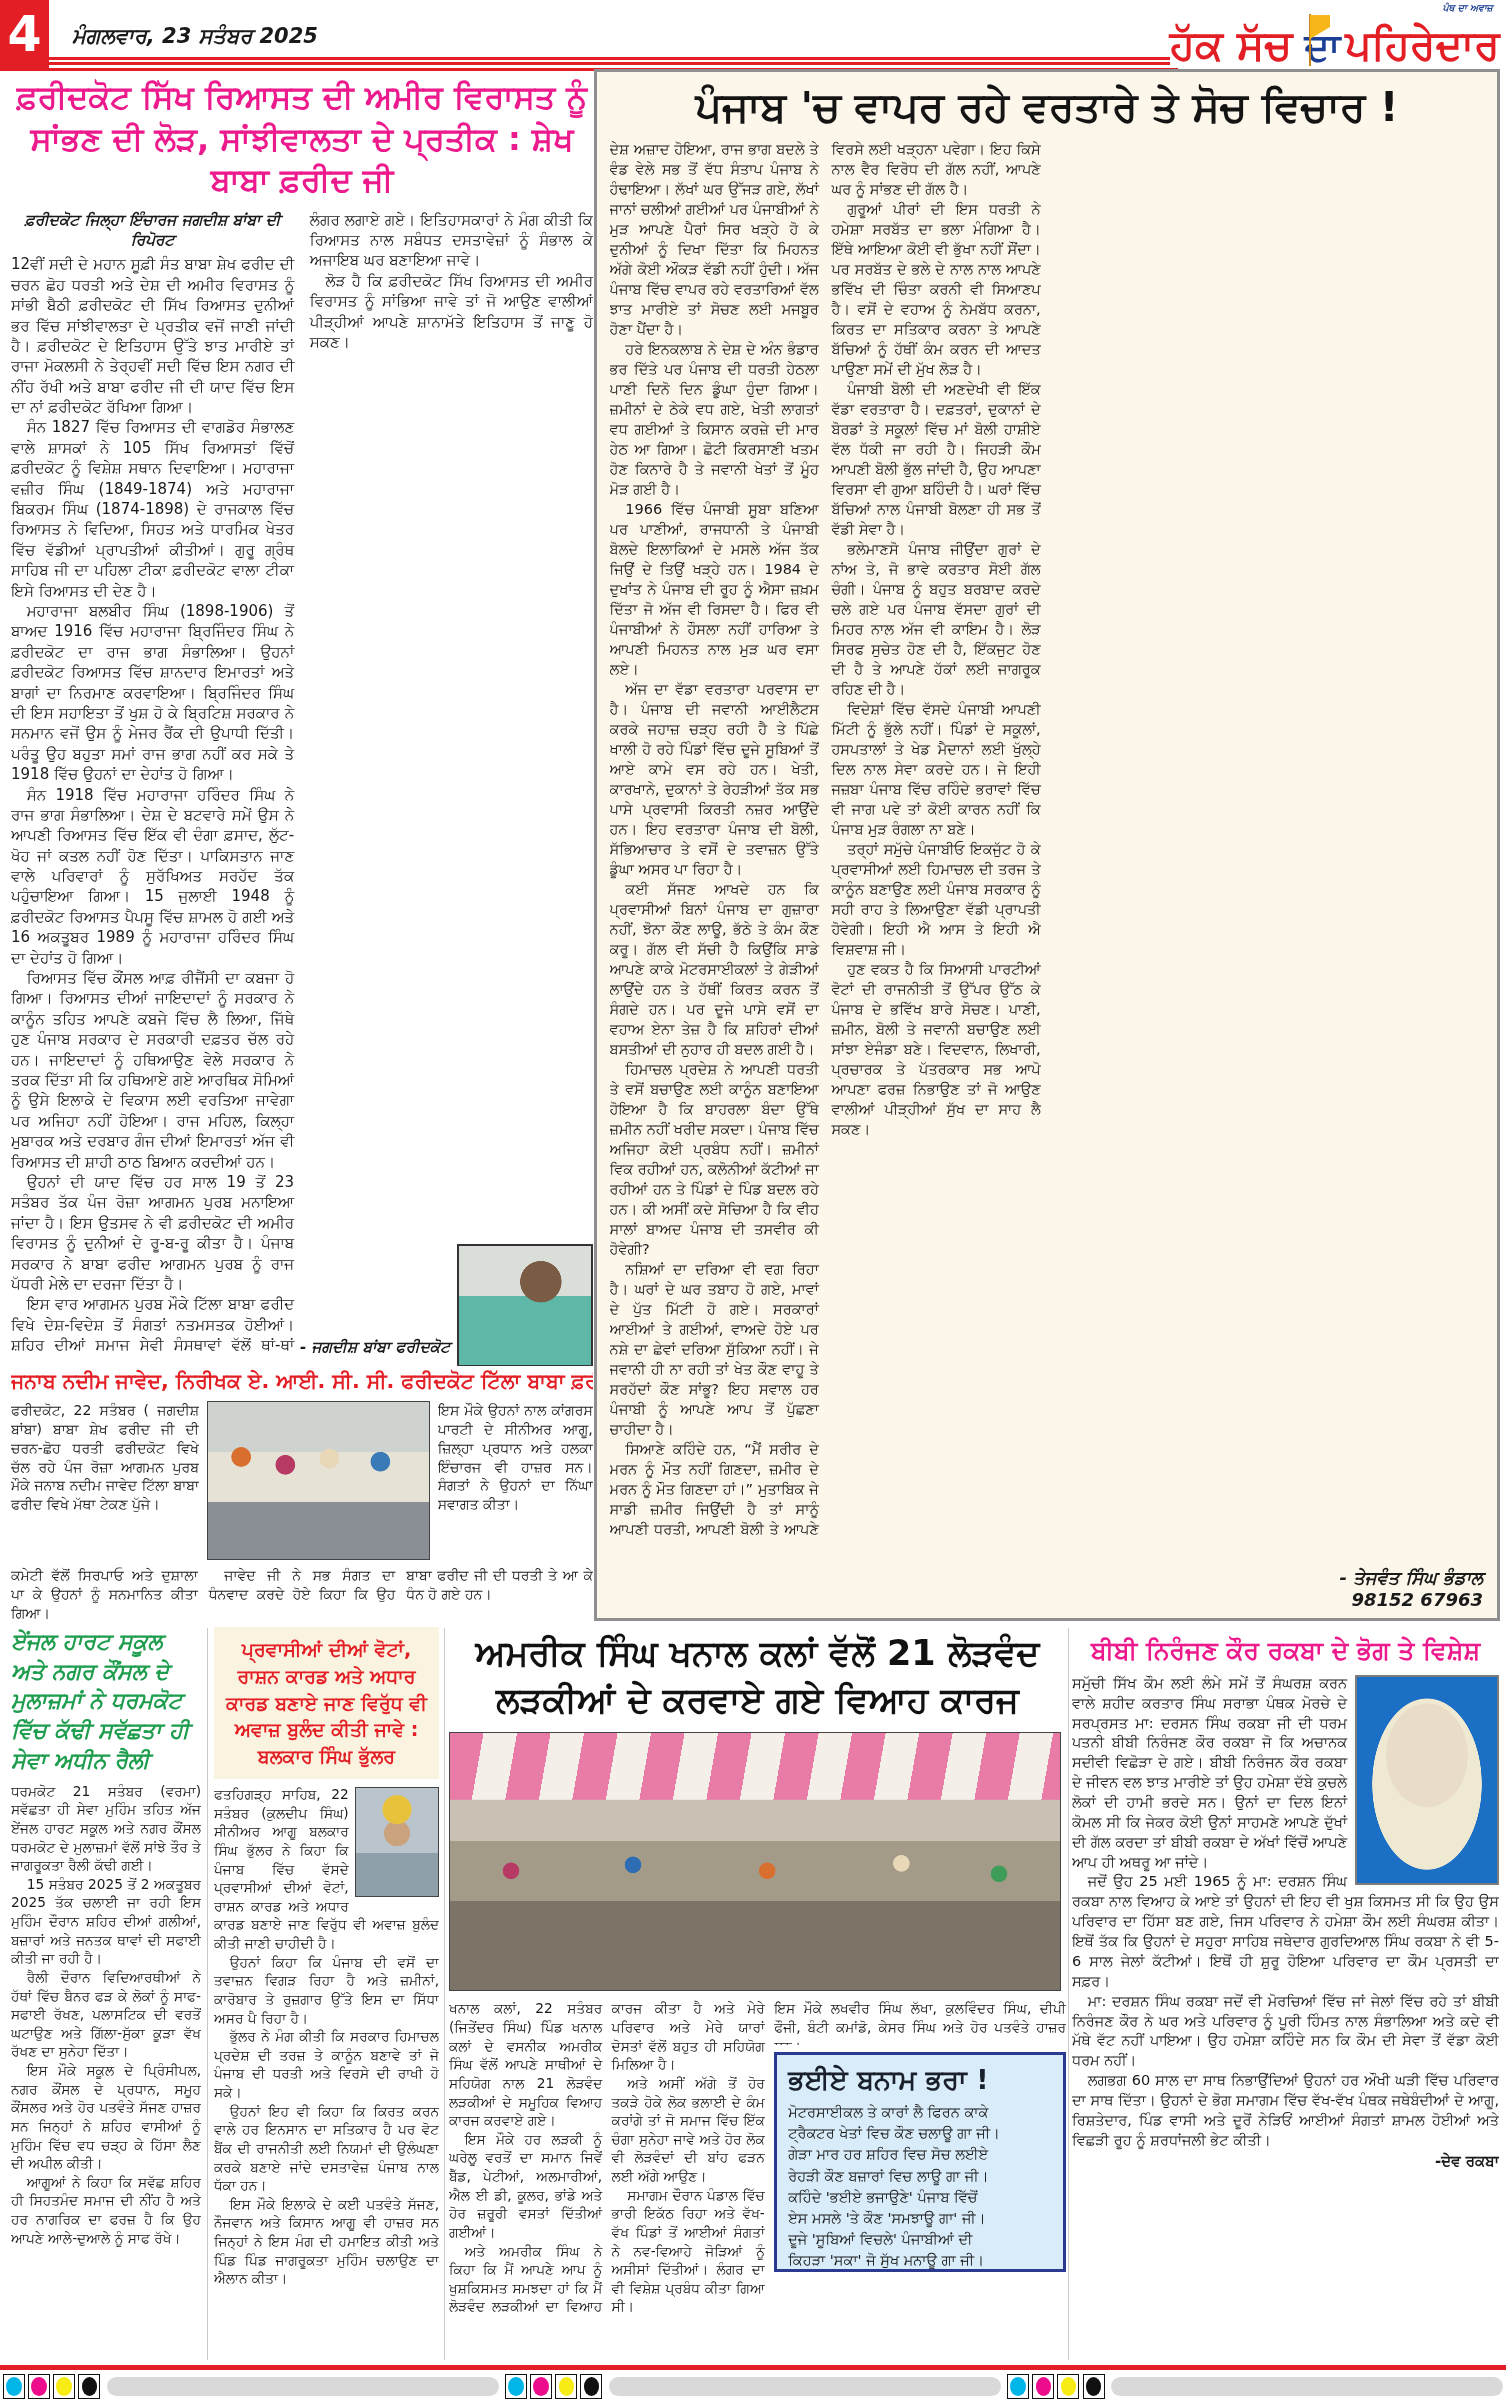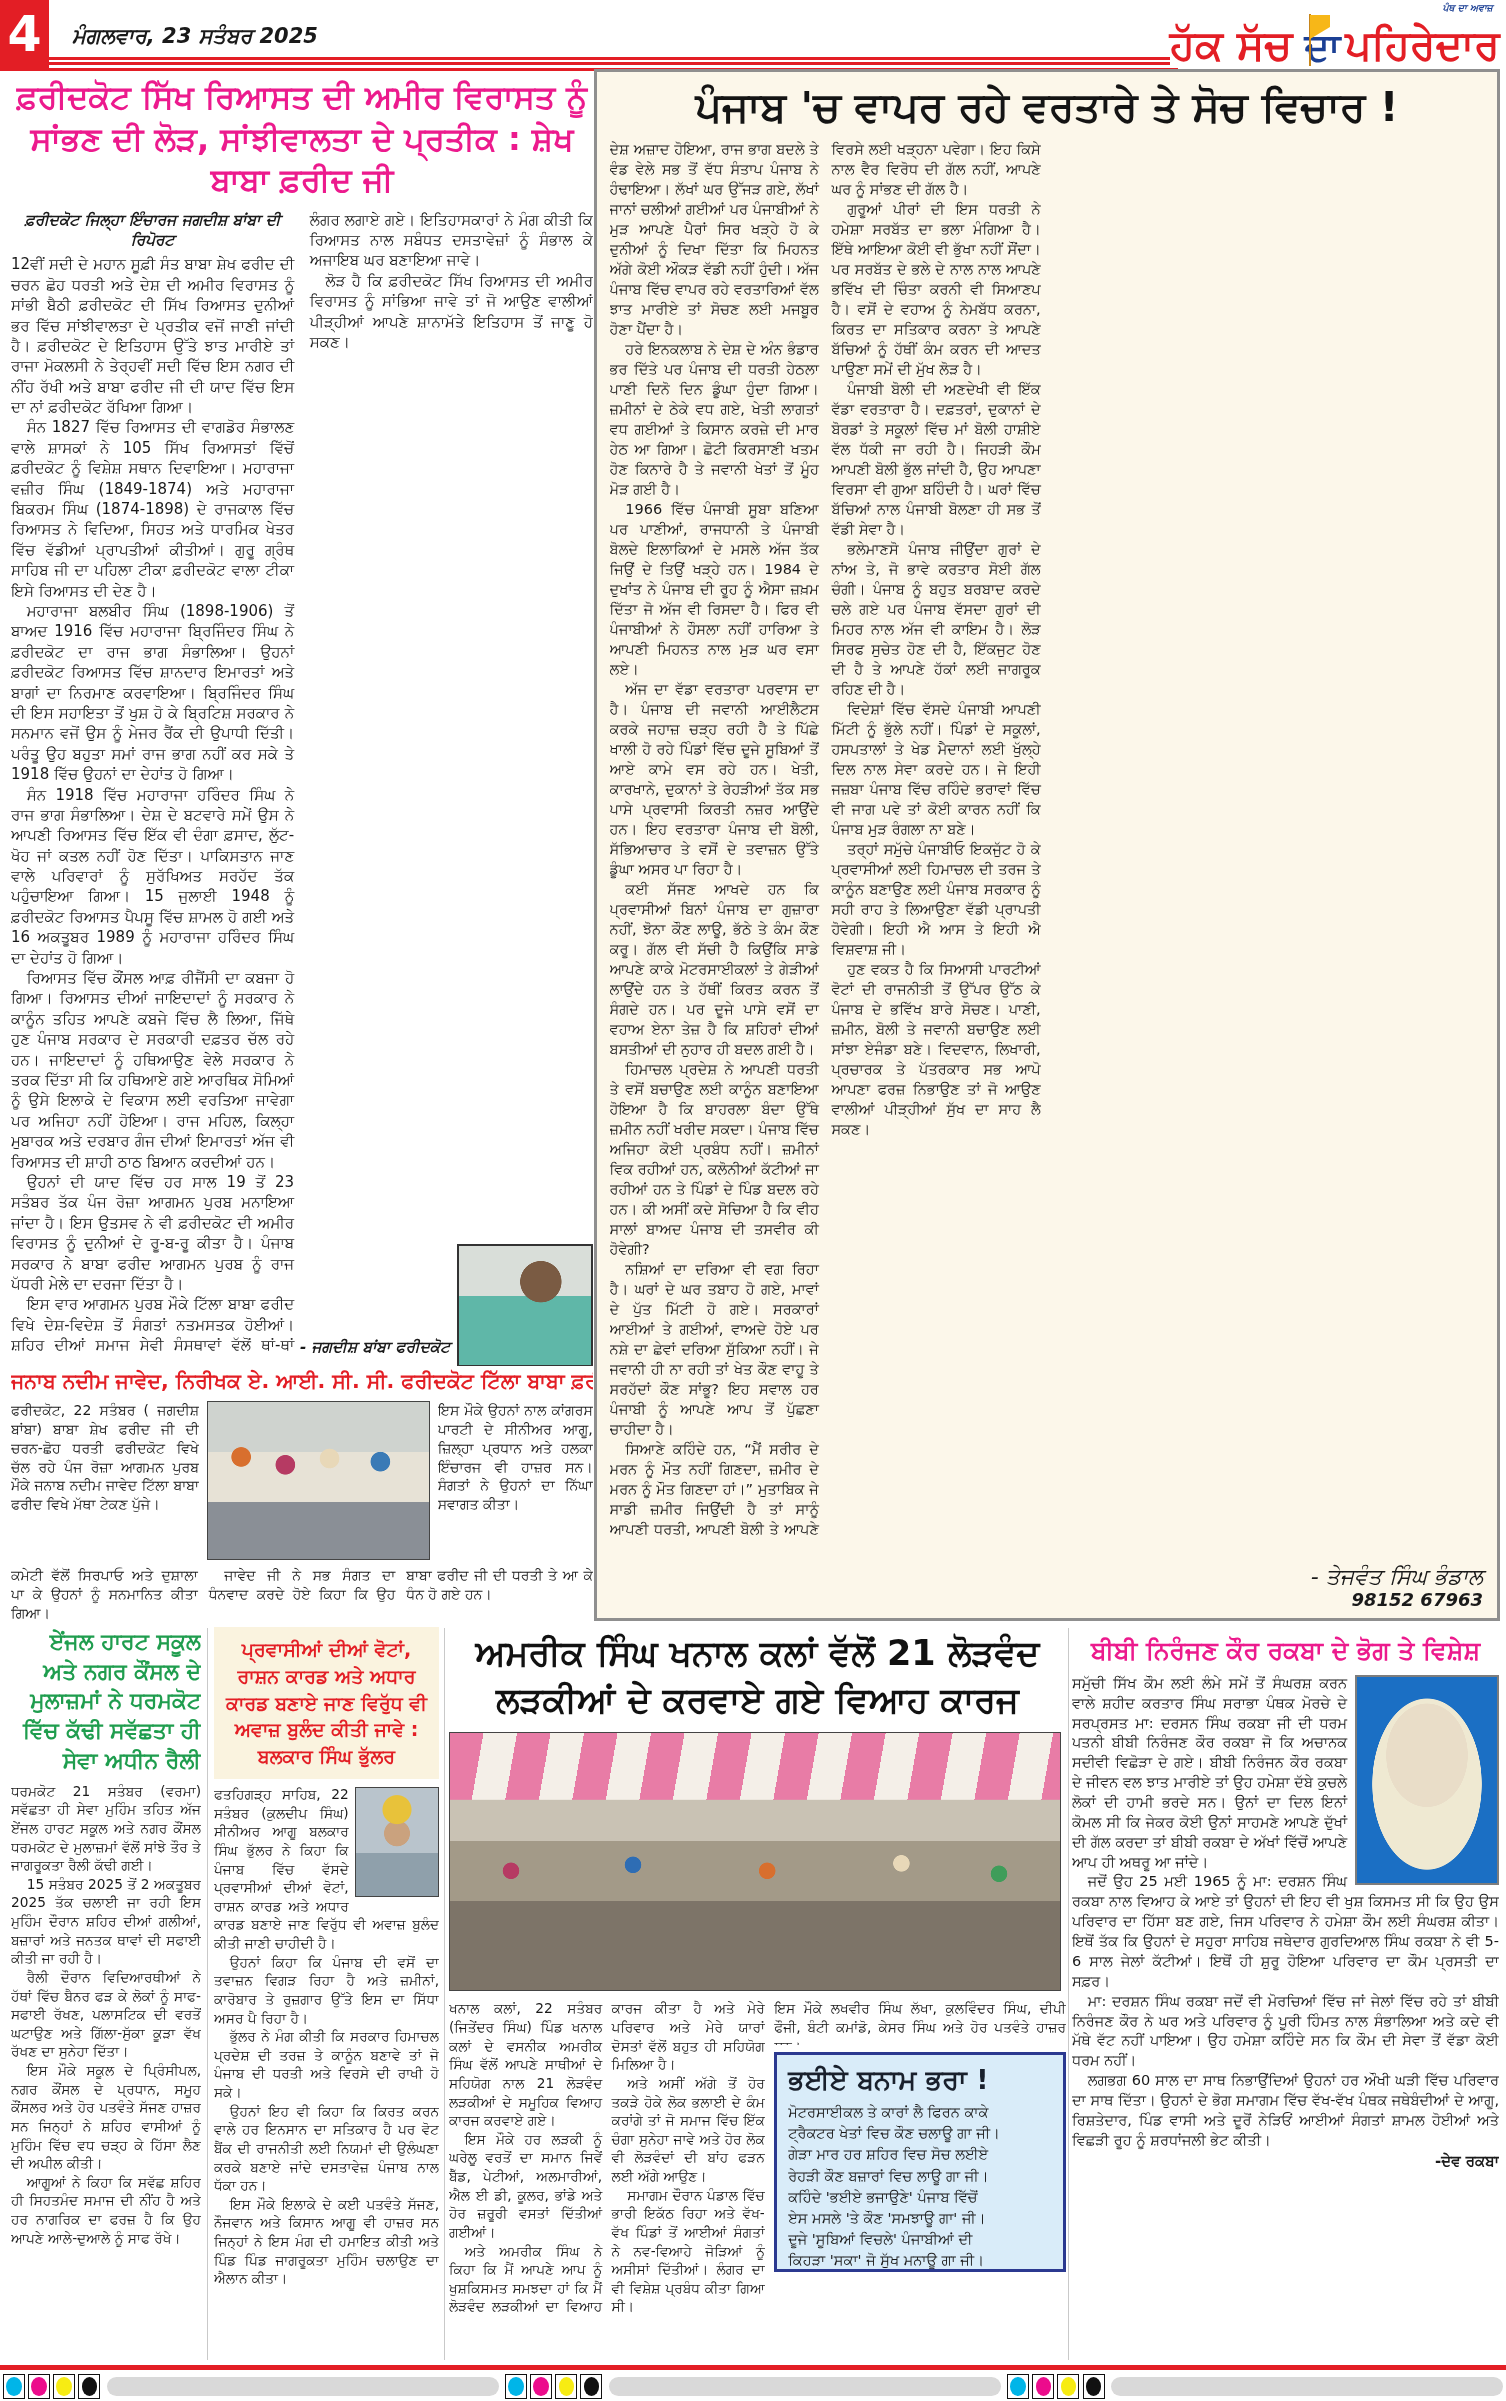--- a/index.html
+++ b/index.html
@@ -52,30 +52,30 @@
                        linear-gradient(180deg,#cfd3cf 0 32%,#e7e2d6 32% 64%,#8a8f96 64% 100%);}
   .nd-bottom{margin-top:6.3px;column-count:3;column-gap:11px;font-size:14px;line-height:1.35;height:72px;overflow:hidden;}
 
   
   .art-panjab{position:absolute;left:594px;top:69px;width:906px;height:1552px;
               border:3.1px solid #8f8f8f;background:#fcf7ea;box-sizing:border-box;overflow:hidden;}
   .art-panjab h1{margin:11px 7.9px 7.9px 7.9px;font-size:41px;font-weight:800;text-align:center;color:#141414;}
   .pj-body{position:relative;margin:4.7px 12.6px 0 12.6px;height:1405px;overflow:hidden;
            column-count:4;column-gap:12.6px;column-fill:auto;font-size:14.5px;line-height:1.38;}
   .pj-sign{position:absolute;right:14px;bottom:7.9px;text-align:right;background:#fcf7ea;padding-left:6.3px;}
-  .pj-sign .nm{font-weight:normal;font-style:italic;font-size:22px;}
+  .pj-sign .nm{font-weight:bold;font-style:italic;font-size:18px;}
   .pj-sign .ph{font-weight:bold;font-style:italic;font-size:18px;}
 
   
   .vsep{position:absolute;top:1628px;height:732px;width:0.8px;background:#c9c9c9;}
   .v1{left:207px;} .v2{left:444px;} .v3{left:1068px;}
 
   
   .art-angel{position:absolute;left:11px;top:1627px;width:190px;height:735px;overflow:hidden;}
-  .art-angel h2{margin:0 0 6.3px 0;color:#1f9d4e;font-size:22px;line-height:1.35;font-weight:800;text-align:right;}
+  .art-angel h2{margin:0 0 6.3px 0;color:#1f9d4e;font-size:22px;line-height:1.35;font-weight:800;text-align:left;font-style:italic;}
   .angel-body{font-size:13.7px;line-height:1.36;height:502px;overflow:hidden;}
 
   
   .art-pravasi{position:absolute;left:214px;top:1627px;width:225px;height:735px;overflow:hidden;}
   .art-pravasi .hl{background:#faf3df;padding:9.4px 6.3px;margin-bottom:6.3px;}
   .art-pravasi h2{margin:0;color:#e31e25;font-size:19px;line-height:1.4;font-weight:800;text-align:center;}
   .pv-photo{float:right;width:82px;height:108px;border:1.6px solid #444;margin:1.6px 0 4.7px 6.3px;
             background:radial-gradient(circle at 50% 20%,#e8c23a 0 14px,transparent 15px),
                        radial-gradient(circle at 50% 42%,#caa27e 0 12.6px,transparent 13.3px),
                        linear-gradient(180deg,#b9c4cc 0 60%,#8fa0ab 60% 100%);}

